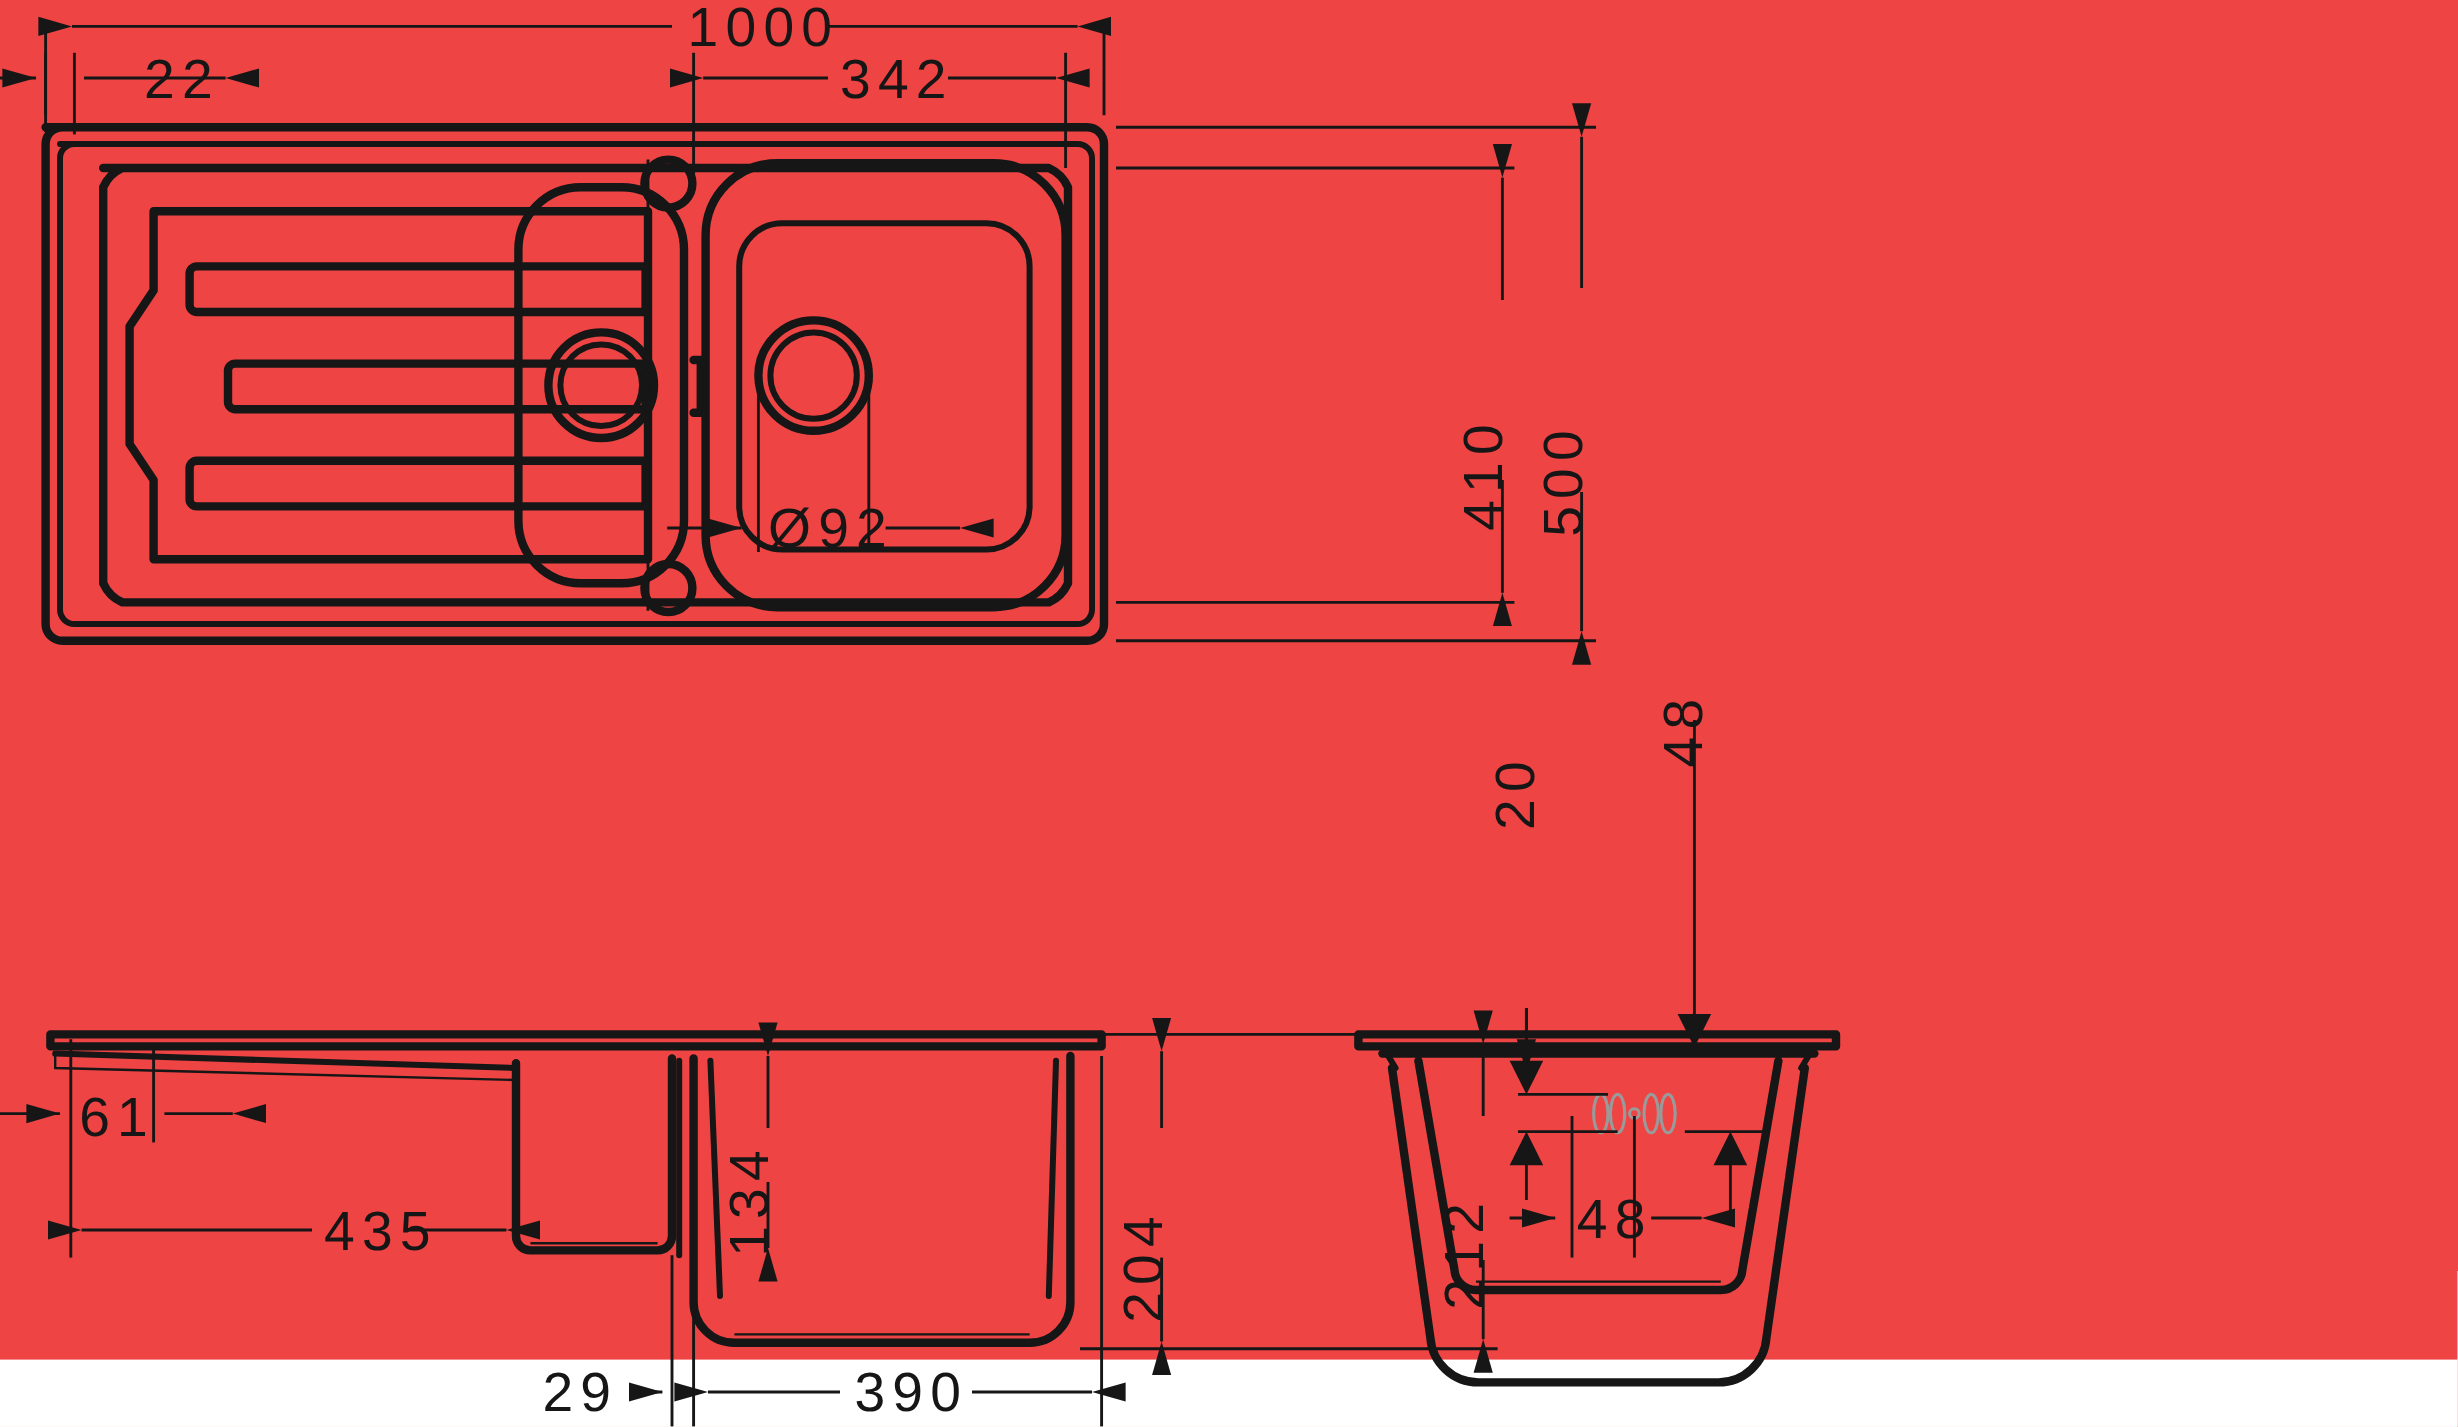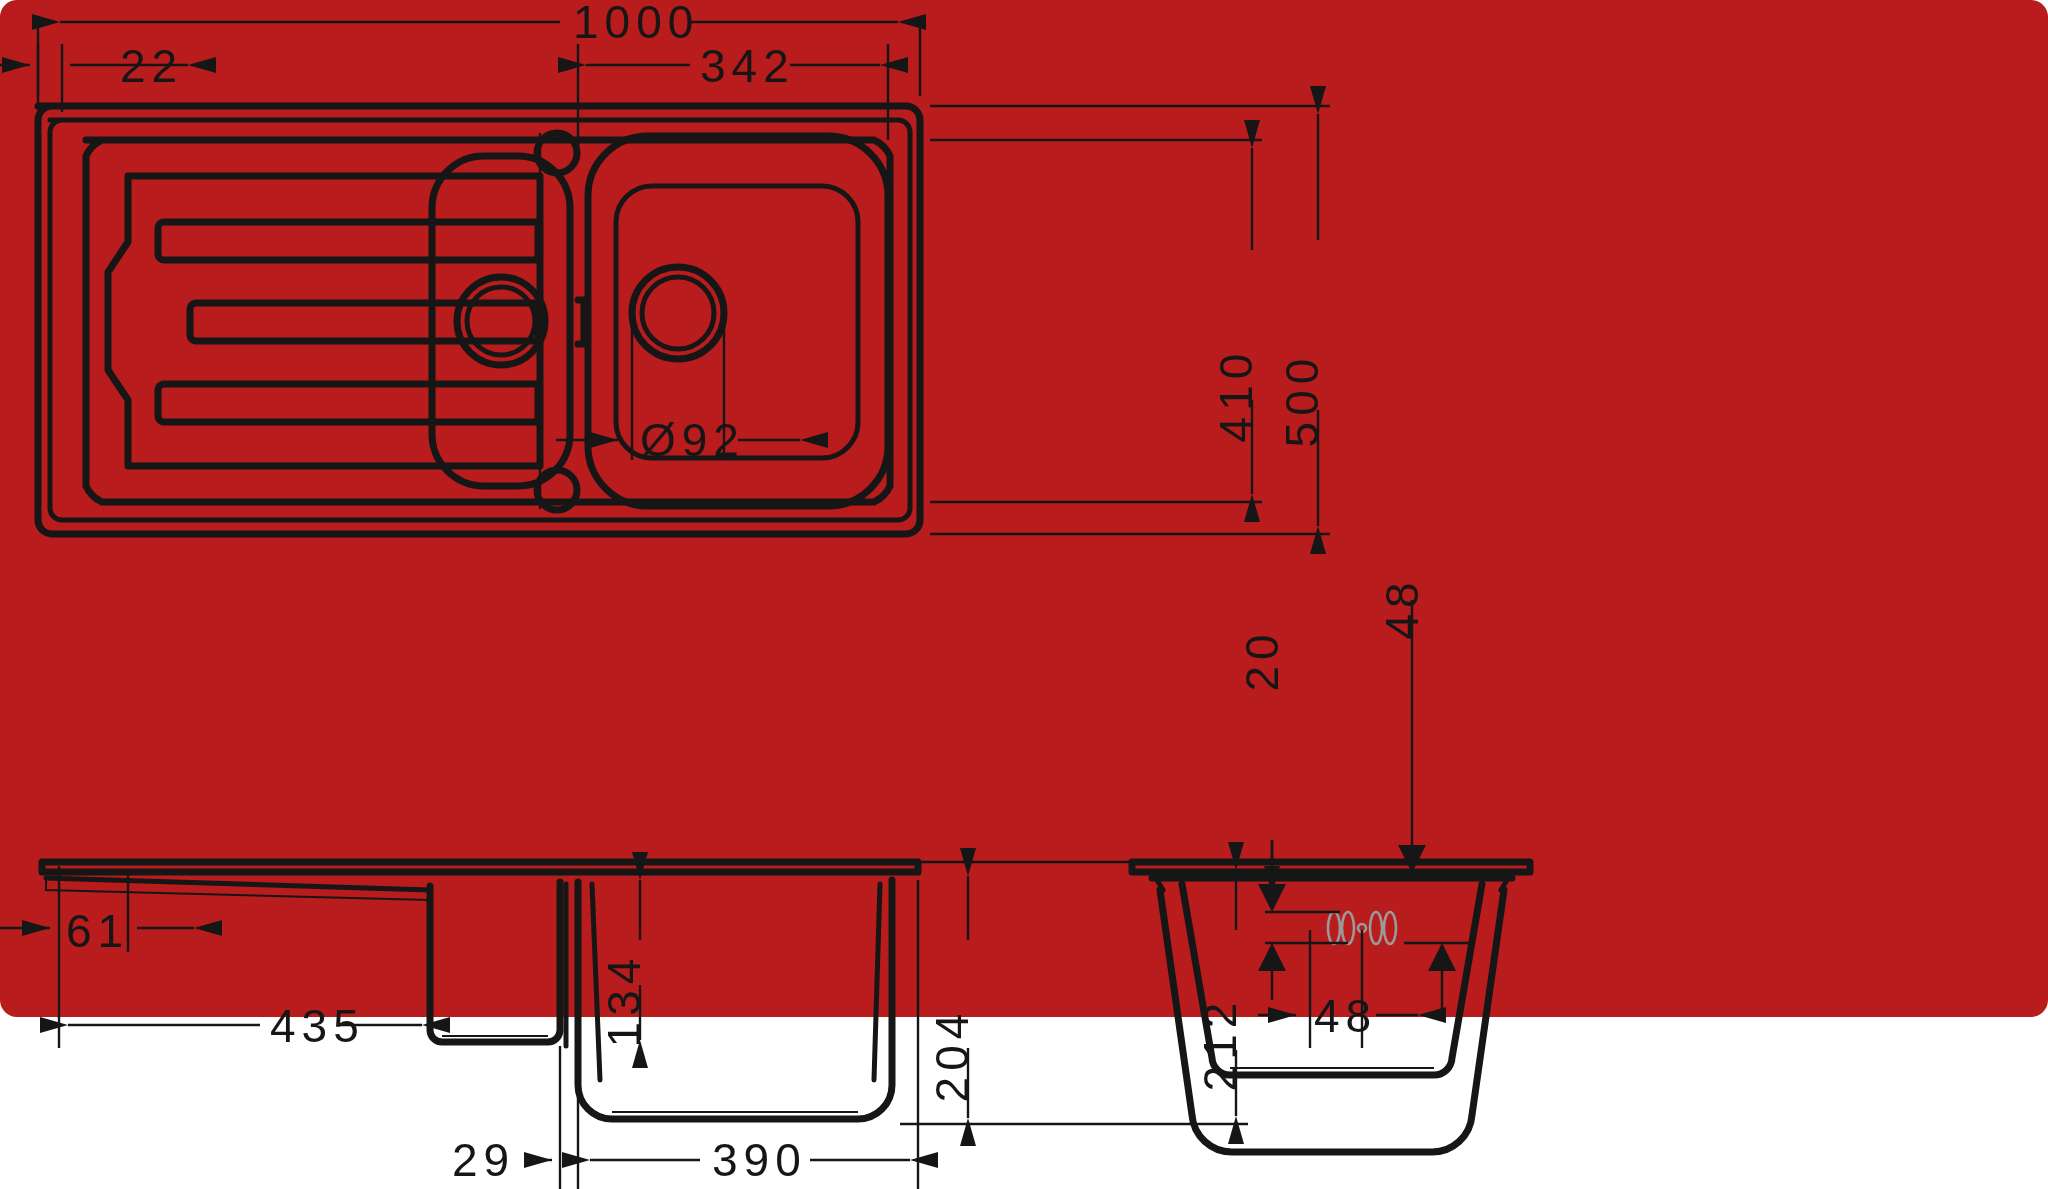--- a/index.html
+++ b/index.html
@@ -9,23 +9,22 @@
   }
   body {
     width: 2048px;
     height: 1189px;
     font-family: "Liberation Sans", sans-serif;
     overflow: hidden;
   }
   #sheet {
     position: relative;
     width: 2048px;
-    height: 1017px;
-    background: #b91c1c;
-    border-radius: 17px;
+    height: 1133px;
+    background: #ef4444;
   }
   svg.drawing {
     position: absolute;
     top: 0;
     left: 0;
     width: 2048px;
     height: 1189px;
   }
   .dimtext {
     font-family: "Liberation Sans", sans-serif;

